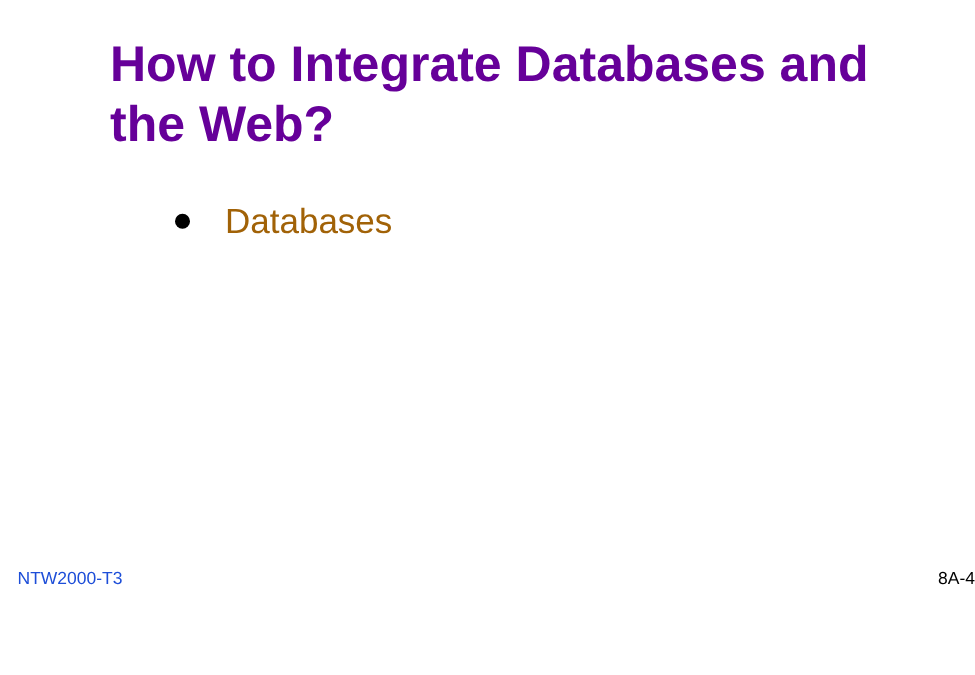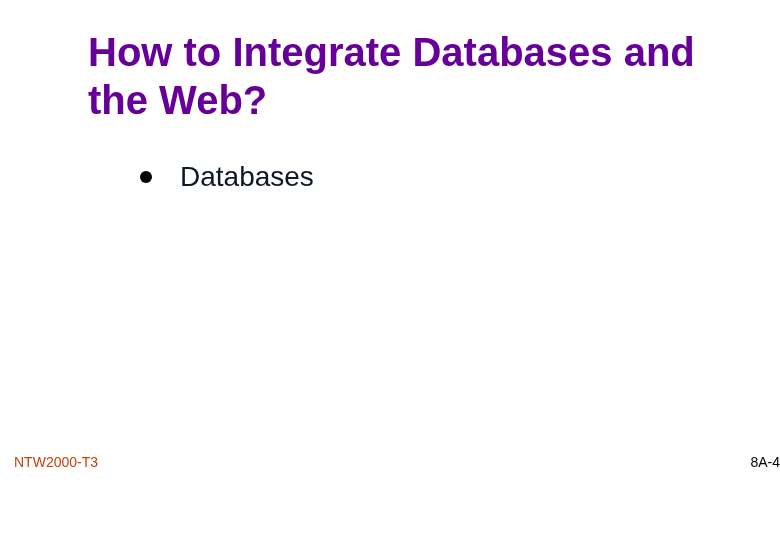--- a/index.html
+++ b/index.html
@@ -34,29 +34,29 @@
   .bullet-dot {
     width: 12px;
     height: 12px;
     border-radius: 50%;
     background: #000;
     margin-right: 28px;
     flex-shrink: 0;
   }
   .bullet-text {
     font-size: 28px;
-    color: #0f172a;
+    color: #a16207;
     line-height: 1.35;
   }
   .footer-left {
     position: absolute;
     bottom: 14px;
     left: 14px;
     font-size: 14px;
-    color: #c2410c;
+    color: #1d4ed8;
   }
   .footer-center {
     position: absolute;
     bottom: 14px;
     left: 0;
     right: 0;
     text-align: right;
     font-size: 14px;
     color: #000;
   }

